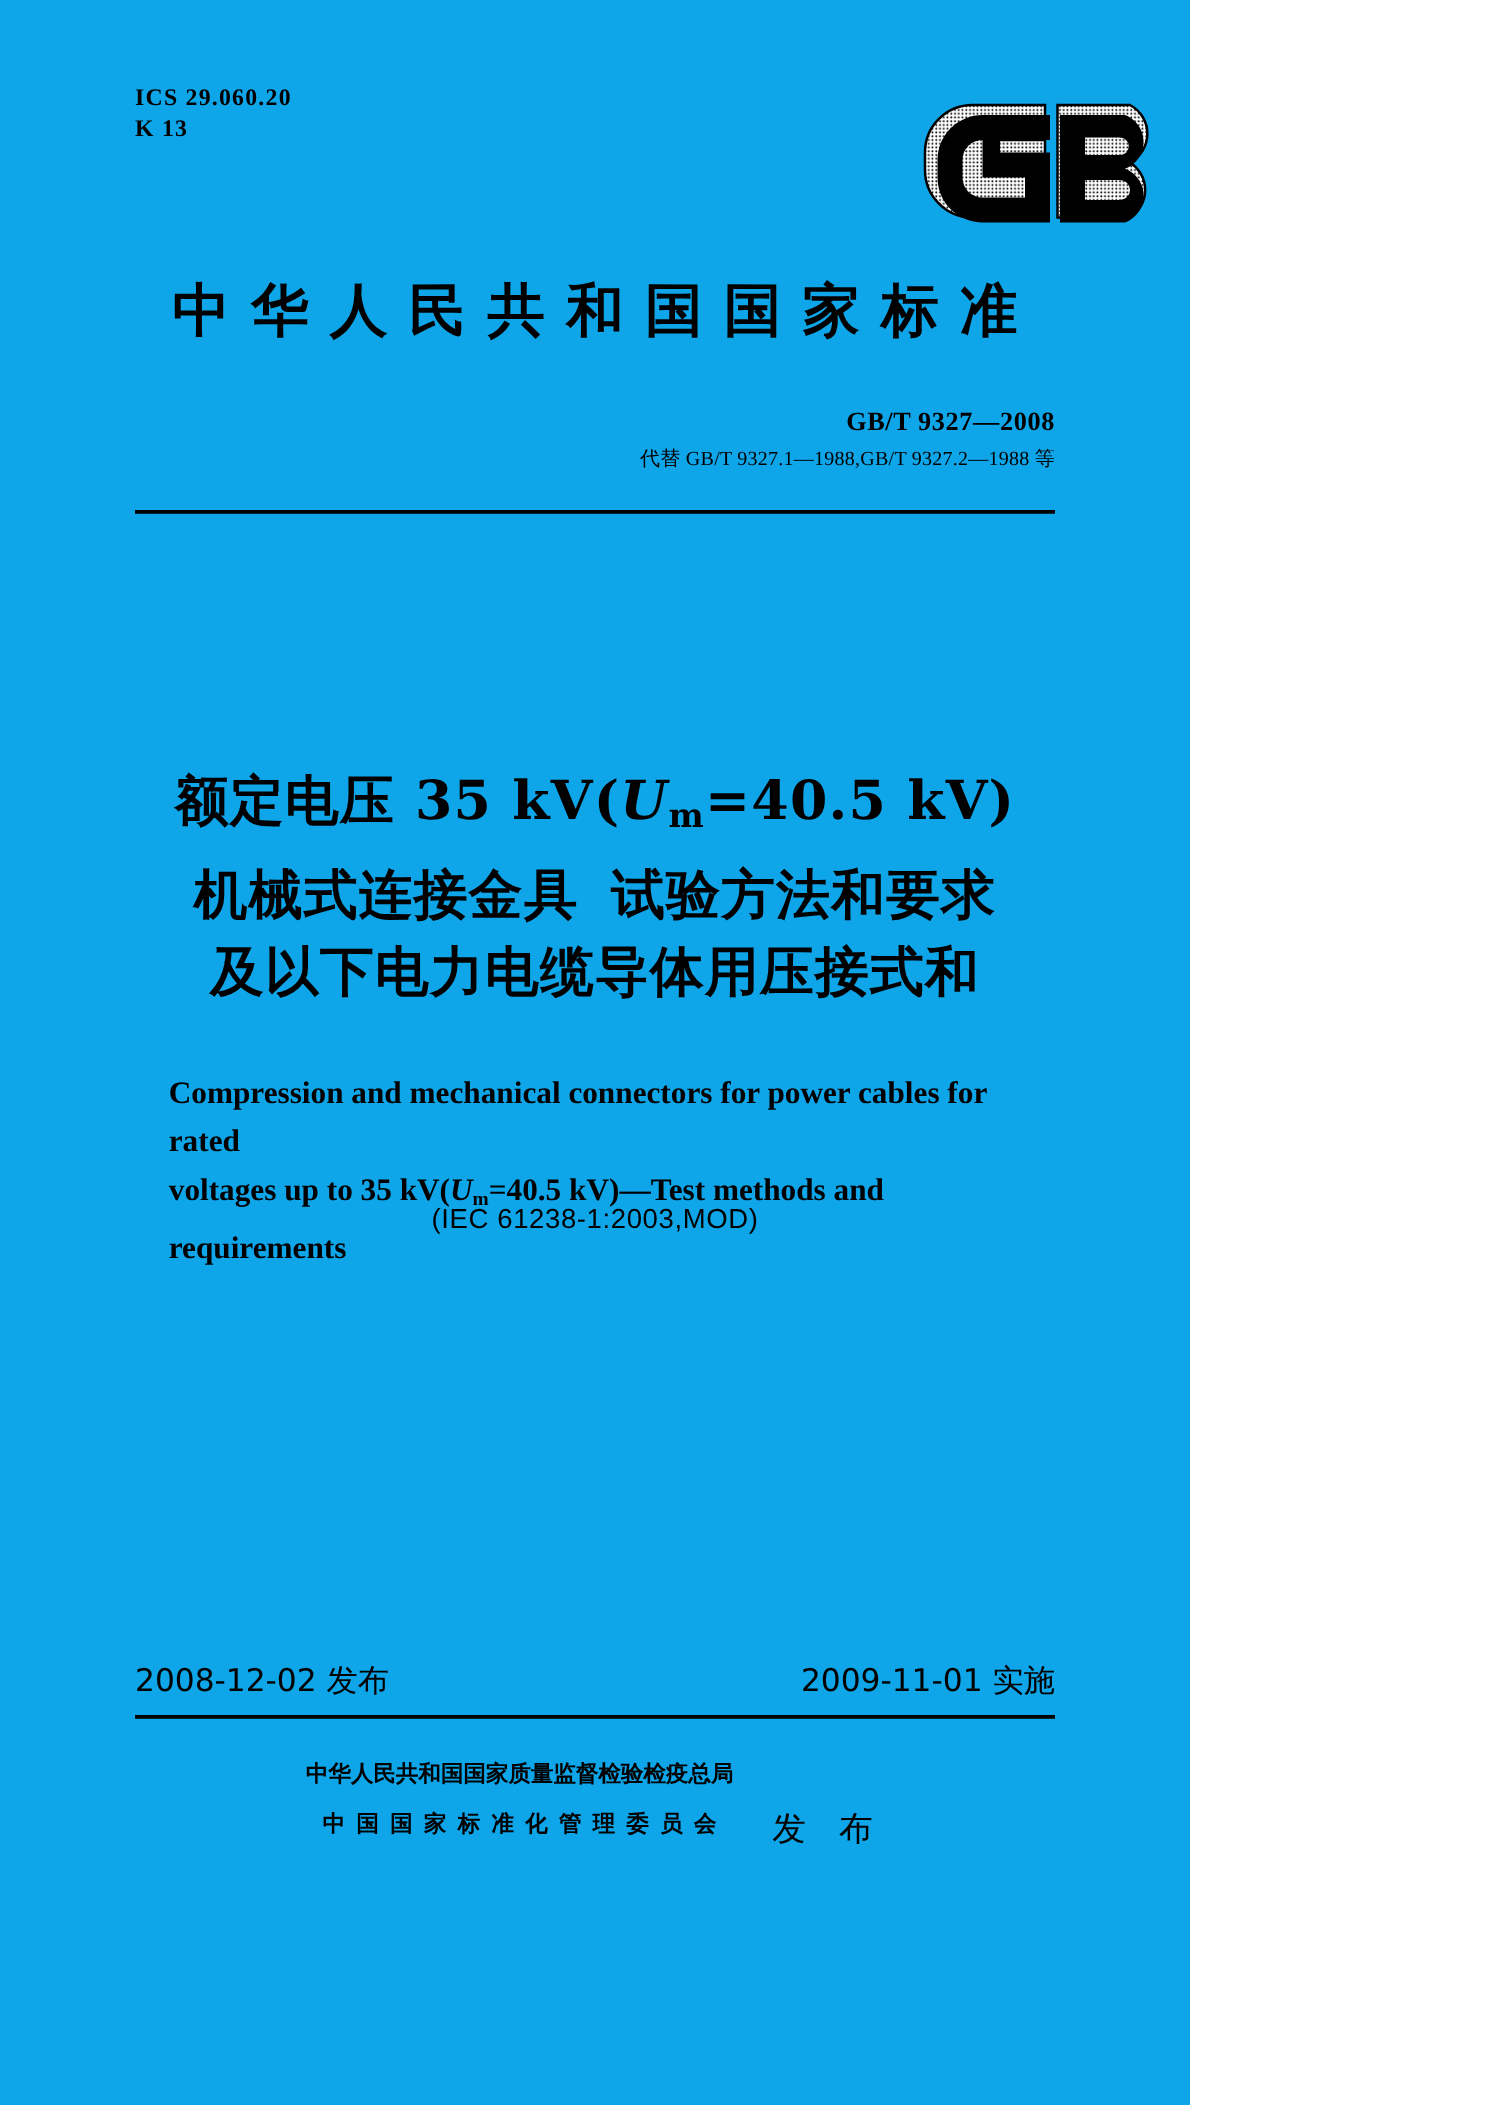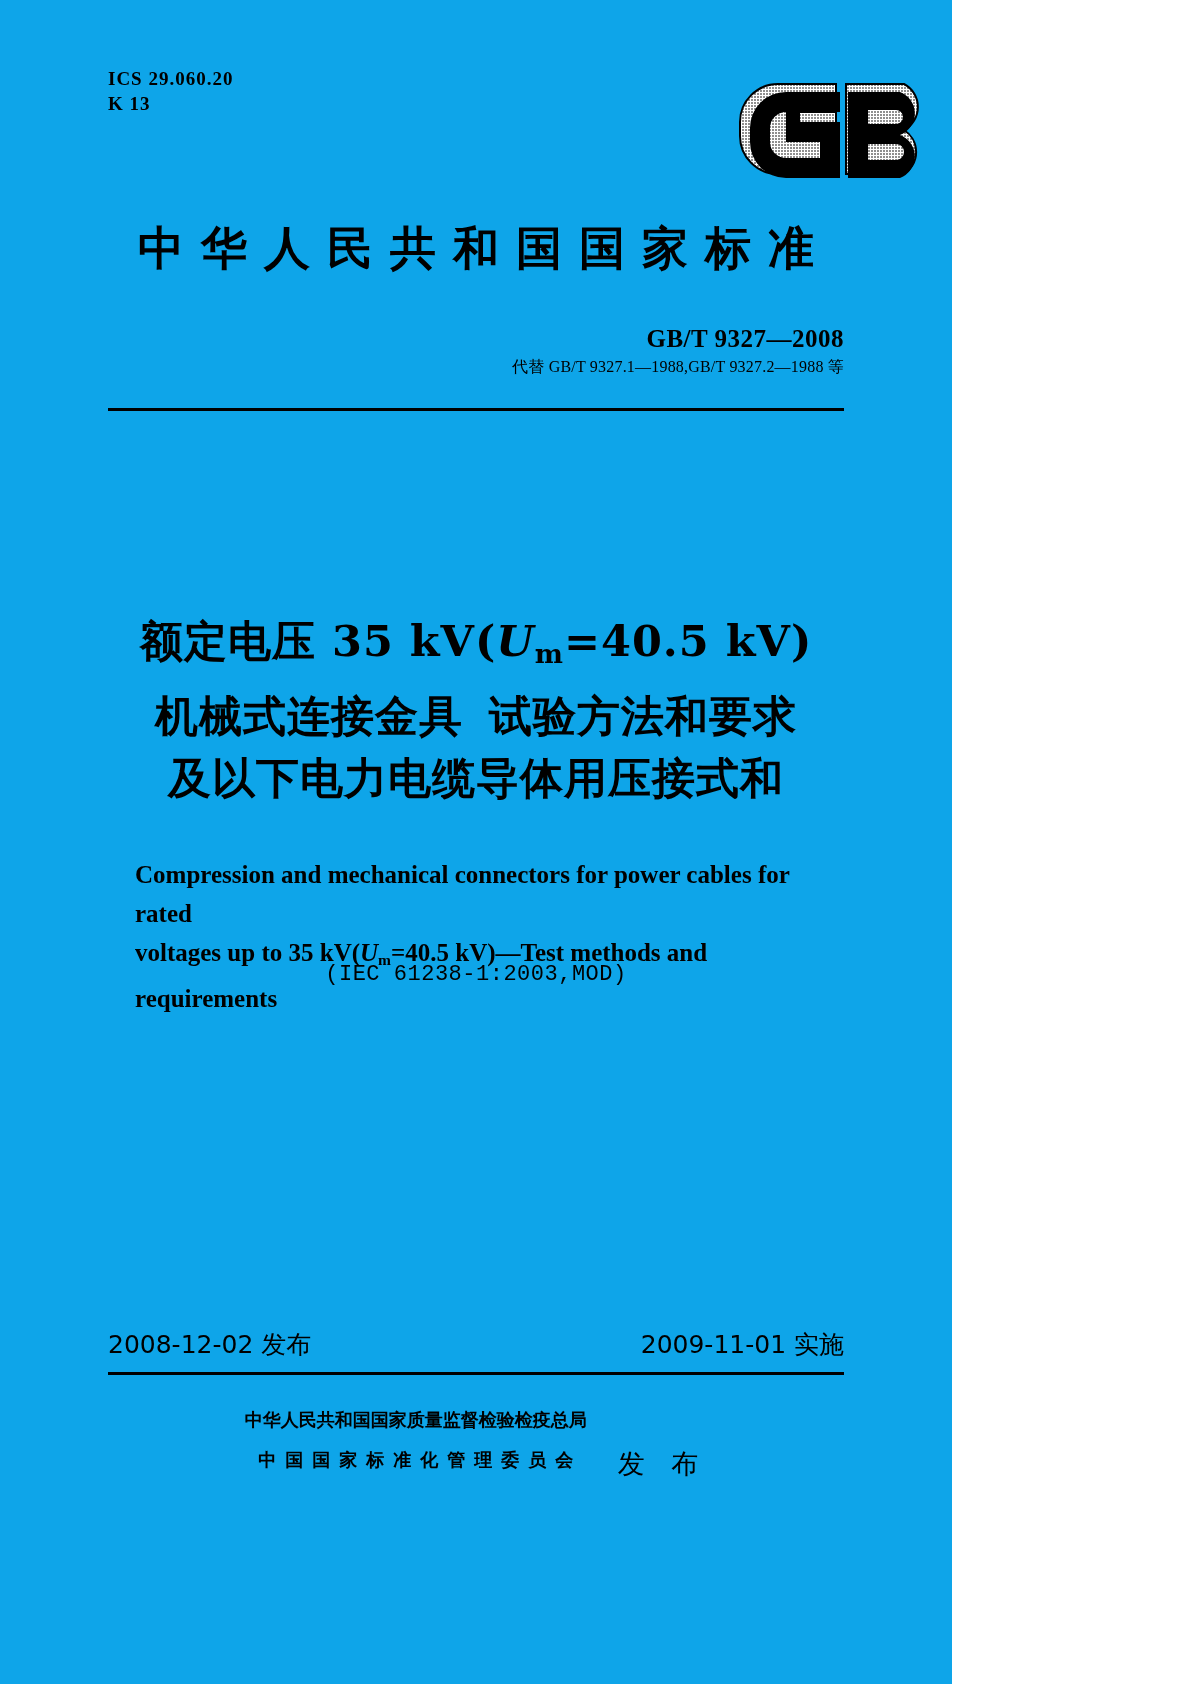--- a/index.html
+++ b/index.html
@@ -56,21 +56,21 @@
   }
 
   
   .std-number {
     position: absolute;
     right: 108px;
     top: 325px;
     text-align: right;
     font-family: "Liberation Serif", serif;
     font-weight: bold;
-    font-size: 25px;
+    font-size: 21px;
     letter-spacing: 0.5px;
   }
   .std-replaces {
     position: absolute;
     right: 108px;
     top: 357px;
     text-align: center;
     font-family: "Liberation Serif", serif;
     font-size: 16px;
     letter-spacing: 0.2px;
@@ -123,21 +123,21 @@
     line-height: 39px;
   }
   .en-title .ln { display: block; }
 
   
   .iec-line {
     position: absolute;
     left: 0; right: 0;
     top: 962px;
     text-align: center;
-    font-family: Liberation Mono, monospace;
+    font-family: Liberation Sans, sans-serif;
     font-size: 22px;
     letter-spacing: 0.5px;
   }
 
   
   .issue-date {
     position: absolute;
     left: 108px;
     top: 1328px;
     font-family: "DejaVu Sans", "Liberation Sans", sans-serif;

